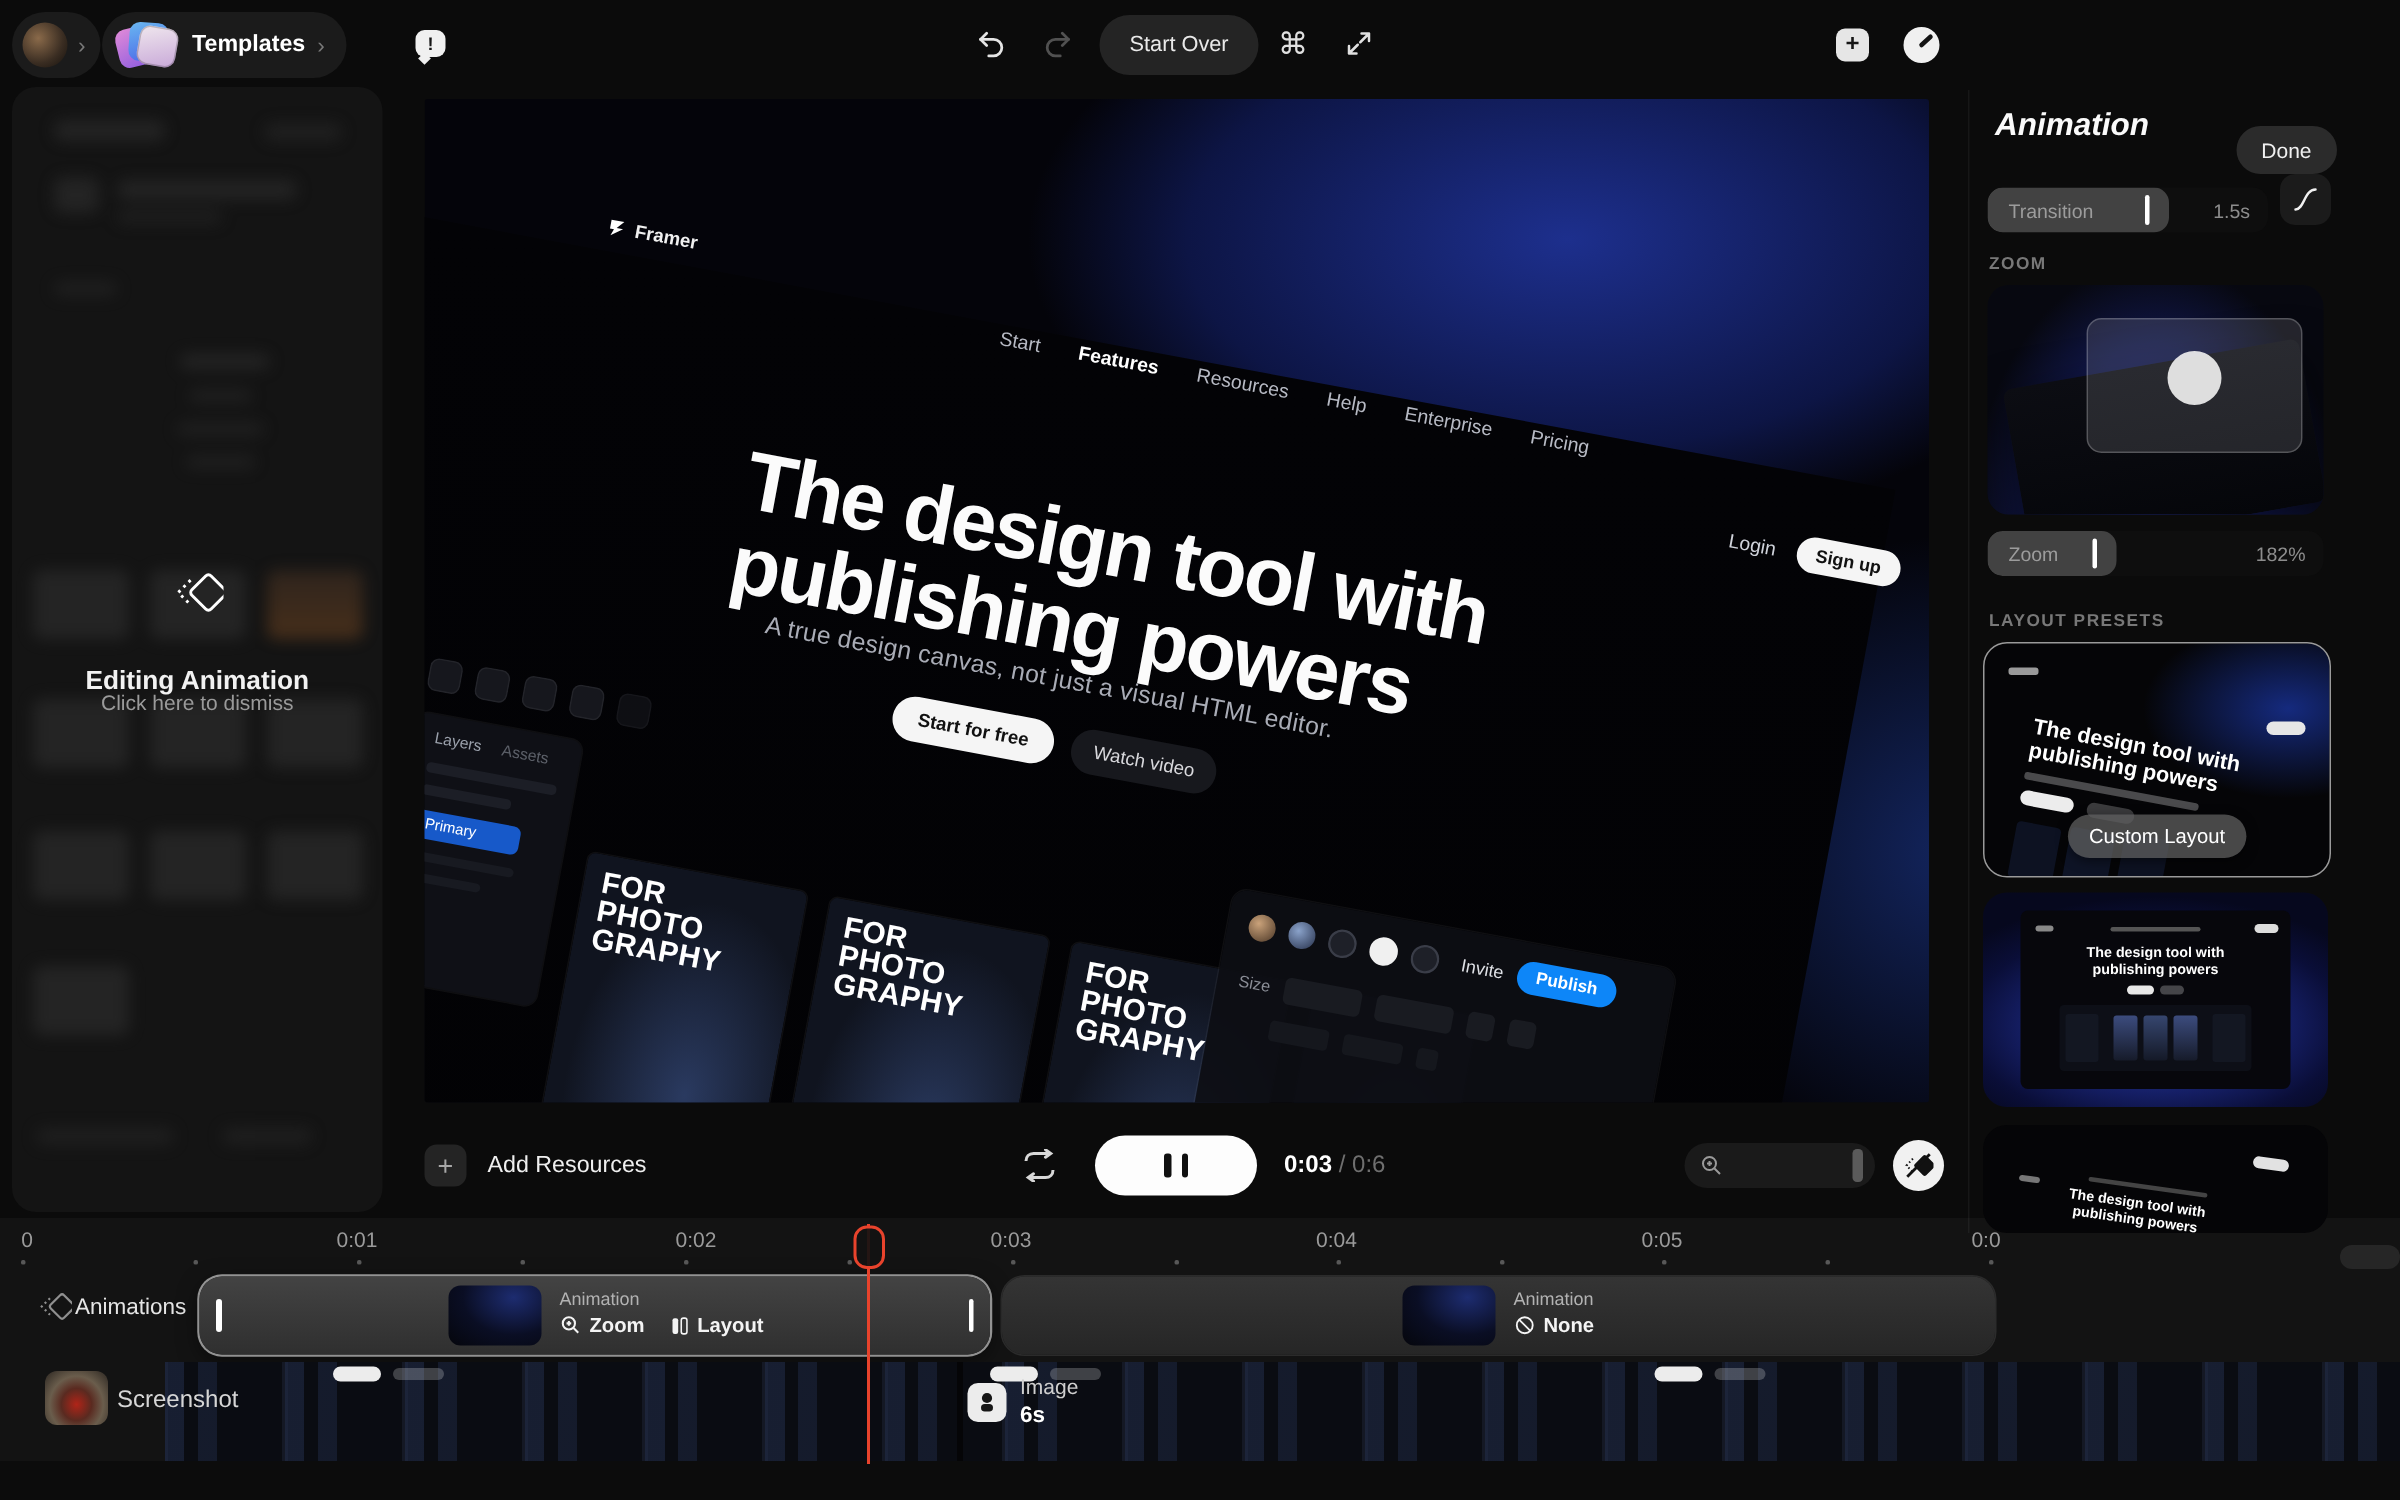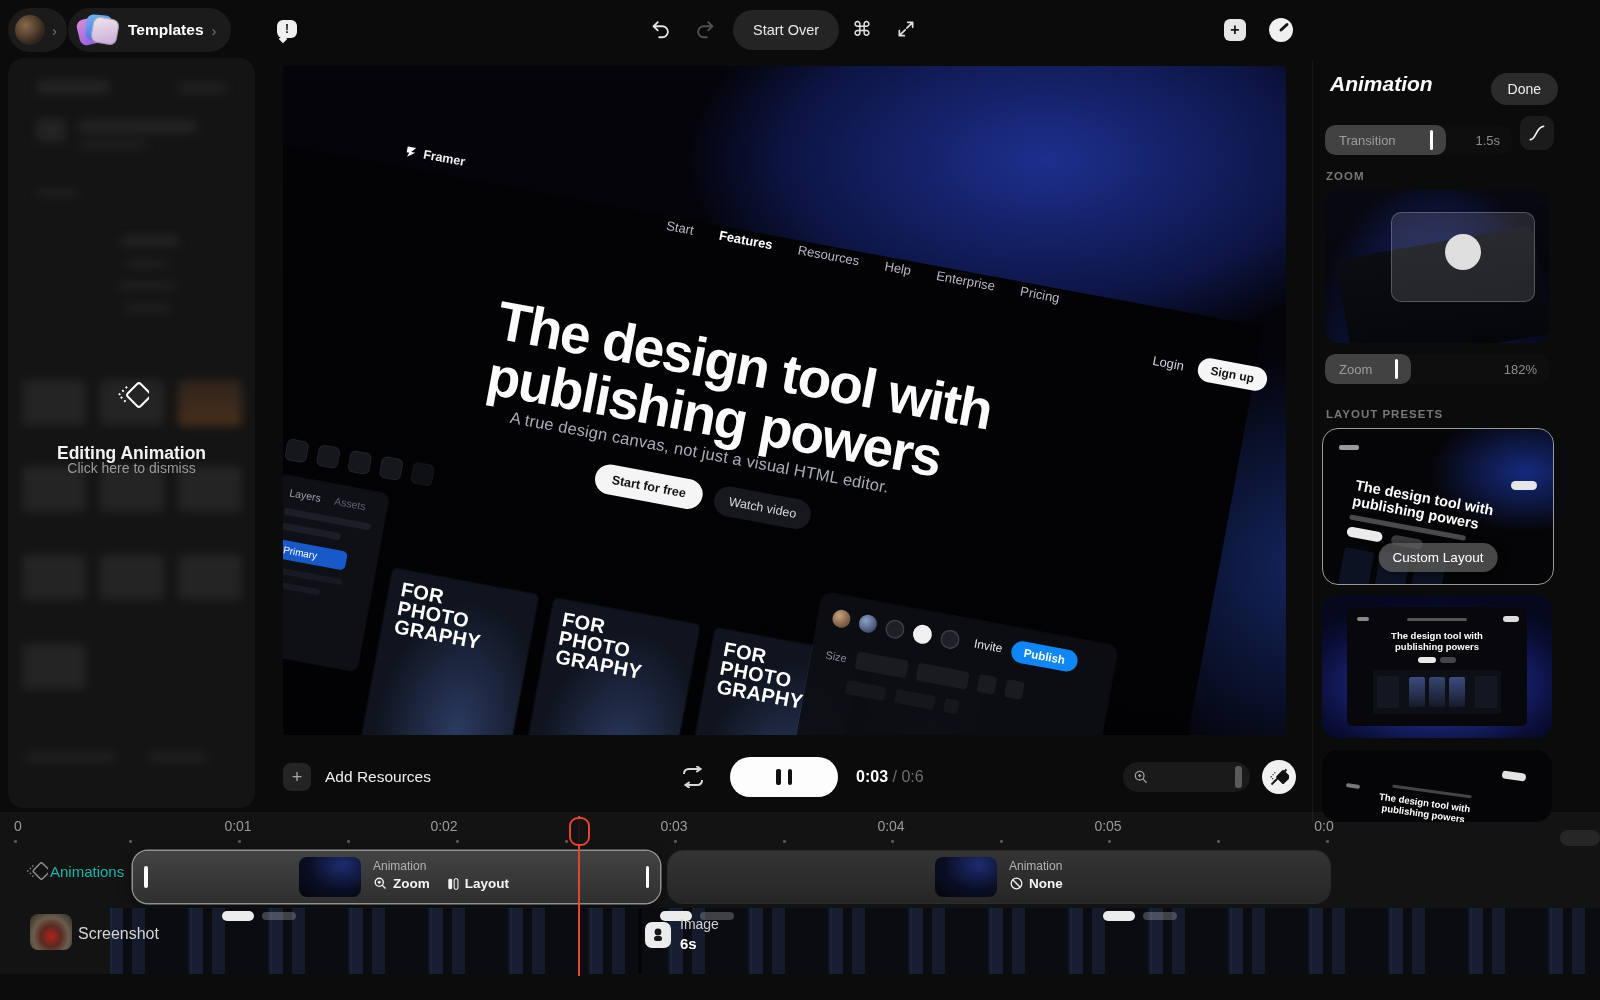--- a/index.html
+++ b/index.html
@@ -21,21 +21,21 @@
   .export{position:absolute;left:1313px;top:8px;width:248px;height:44px;background:#f3f3f3;border-radius:24px;
     display:flex;align-items:center;color:#111;}
   .export .lbl{font-size:19px;font-weight:700;color:#141414;}
   .export .meta{font-size:13.5px;color:#9a9a9a;margin-left:8px;}
   .export .cfg{margin-left:auto;margin-right:5px;width:36px;height:36px;border-radius:12px;background:#e1e1e1;}
 
   
   .side{position:absolute;left:1312px;top:60px;width:288px;height:762px;z-index:9;}
   .side .divider{position:absolute;left:0;top:0;width:1px;height:100%;background:rgba(255,255,255,0.05);}
   .panel-title{position:absolute;left:18px;top:12px;font-size:21px;font-weight:700;font-style:italic;color:#fafafa;}
-  .done{position:absolute;right:42px;top:13px;background:#2b2b2b;border-radius:17px;padding:8px 17px;font-size:14px;color:#f0f0f0;}
+  .done{position:absolute;right:42px;top:24px;background:#2b2b2b;border-radius:17px;padding:8px 17px;font-size:14px;color:#f0f0f0;}
   .slider{position:absolute;height:30px;background:#0e0e0e;border-radius:10px;overflow:hidden;}
   .slider .fill{position:absolute;left:0;top:0;bottom:0;background:#424242;border-radius:10px;
     display:flex;align-items:center;padding-left:14px;font-size:13px;color:#9c9c9c;}
   .slider .handle{position:absolute;top:5px;width:3px;height:20px;background:#fff;border-radius:2px;}
   .slider .val{position:absolute;right:12px;top:0;height:30px;display:flex;align-items:center;font-size:13px;color:#8d8d8d;}
   .sec-label{font-size:11.5px;font-weight:700;letter-spacing:1px;color:#787878;}
   .zoomprev{position:absolute;left:13px;top:130px;width:224px;height:153px;border-radius:14px;overflow:hidden;
     background:radial-gradient(ellipse at 50% 105%, #2a3bc4 0%, #141c5e 42%, #070810 78%);}
   .zoomprev .laptop{position:absolute;left:18px;top:52px;width:200px;height:110px;border-radius:6px;
     background:linear-gradient(180deg,#0c0d13,#05060a);transform:rotate(-10deg);box-shadow:0 10px 30px rgba(0,0,0,.6);}
@@ -88,21 +88,21 @@
   .time .cur{color:#fff;font-weight:700;}
   .time .tot{color:#6f6f6f;font-weight:400;}
   .zslider{position:absolute;left:1123px;top:762px;width:127px;height:30px;background:#1a1a1a;border-radius:15px;}
   .zslider .h{position:absolute;right:8px;top:4px;width:7px;height:22px;border-radius:3px;background:#5a5a5a;}
   .wmark{position:absolute;left:1262px;top:760px;width:34px;height:34px;border-radius:50%;background:#f1f1f1;}
 
   
   .timeline{position:absolute;left:0;top:812px;width:1600px;height:188px;background:#131313;}
   .rlabel{position:absolute;top:6px;font-size:14px;color:#9a9a9a;transform:translateX(-50%);}
   .rdot{position:absolute;top:28px;width:2.5px;height:2.5px;border-radius:50%;background:#585858;}
-  .trklbl{position:absolute;display:flex;align-items:center;gap:2px;color:#14b8a6;}
+  .trklbl{position:absolute;display:flex;align-items:center;gap:2px;color:#e5e5e5;}
   .clip{position:absolute;top:39px;height:52px;border-radius:15px;}
   .clip .thumb{position:absolute;top:6px;width:62px;height:40px;border-radius:8px;overflow:hidden;
     background:radial-gradient(ellipse at 70% 20%, #1d2c70 0%, #0a0e24 55%, #05060c 100%);}
   .clip .t1{position:absolute;top:8px;font-size:12px;color:#b2b2b2;}
   .clip .row2{position:absolute;top:25px;display:flex;align-items:center;gap:16px;font-size:13.5px;font-weight:700;color:#f4f4f4;}
   .hdl{position:absolute;top:15px;width:3.5px;height:22px;border-radius:2px;background:#fff;}
   .strip{position:absolute;left:110px;top:96px;width:1490px;height:66px;background:#07080b;overflow:hidden;}
   .strip .frames{position:absolute;inset:0;
     background:
       repeating-linear-gradient(90deg, rgba(70,95,160,0.22) 0 13px, rgba(15,18,28,0) 13px 22px, rgba(70,95,160,0.18) 22px 35px, rgba(15,18,28,0) 35px 80px),
@@ -116,21 +116,21 @@
 </style>
 </head>
 <body>
 
 <div class="stage">
 
   <div class="timeline">
     <div>
       <span class="rlabel" style="left:18px">0</span>
       <span class="rlabel" style="left:238px">0:01</span>
-      <span class="rlabel" style="left:444px">0:02</span>
+      <span class="rlabel" style="left:464px">0:02</span>
       <span class="rlabel" style="left:674px">0:03</span>
       <span class="rlabel" style="left:891px">0:04</span>
       <span class="rlabel" style="left:1108px">0:05</span>
       <span class="rlabel" style="left:1324px">0:0</span>
       <i class="rdot" style="left:14px"></i>
         <i class="rdot" style="left:129px"></i>
         <i class="rdot" style="left:238px"></i>
       <i class="rdot" style="left:347px"></i>
         <i class="rdot" style="left:456px"></i>
         <i class="rdot" style="left:565px"></i>

